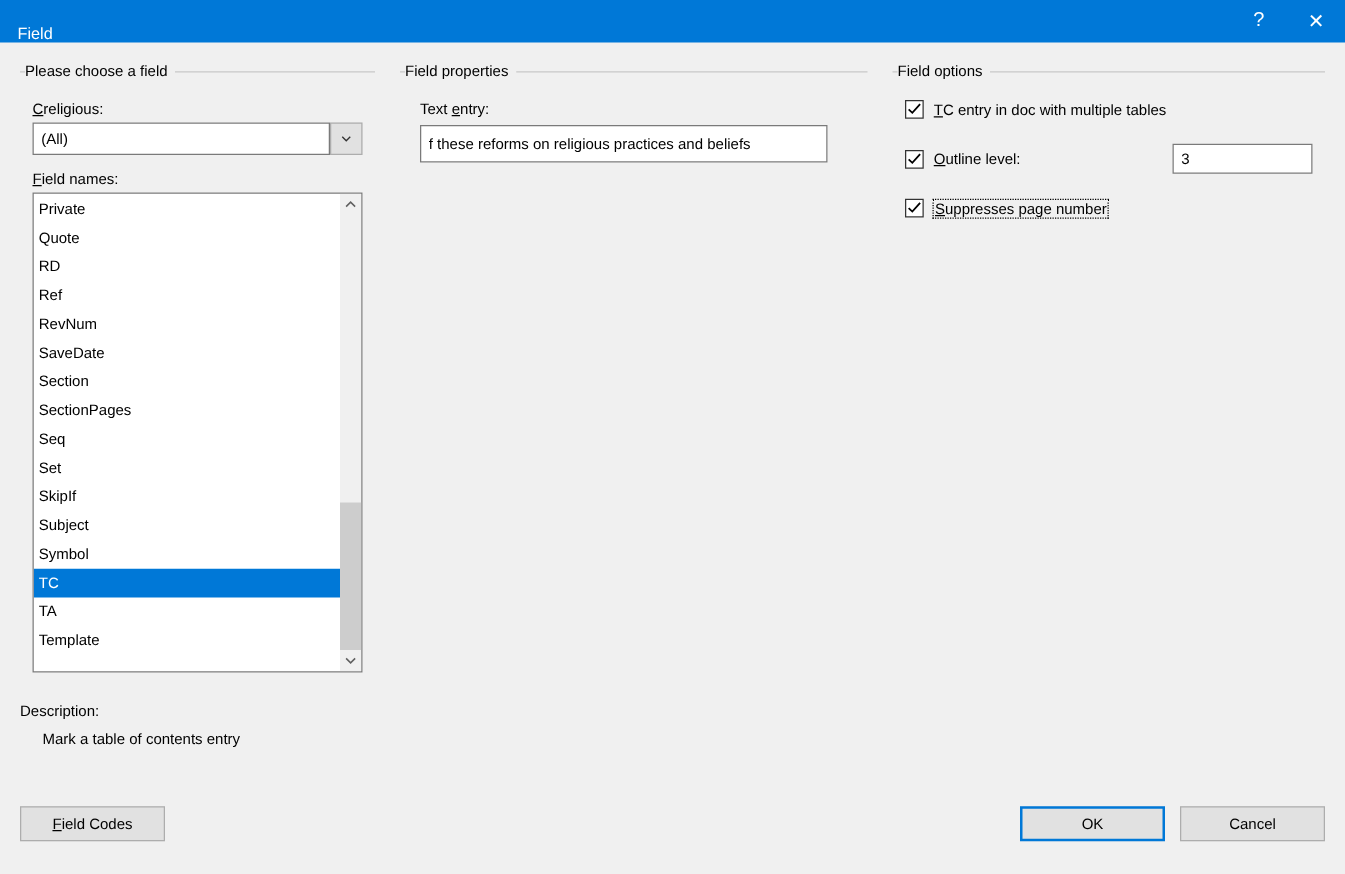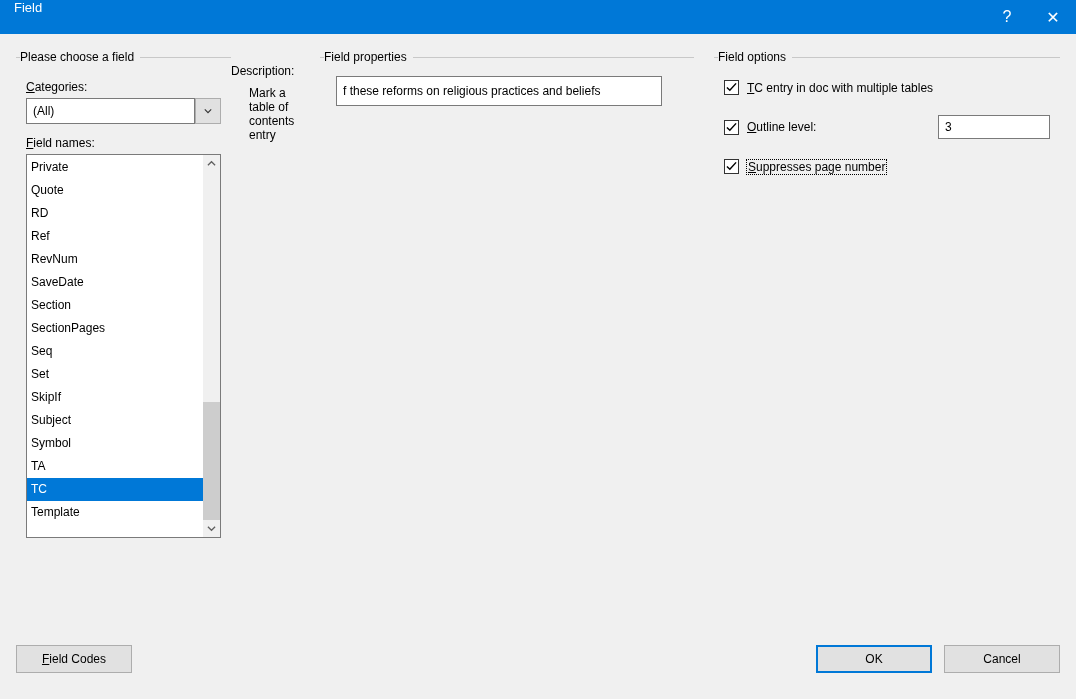--- a/index.html
+++ b/index.html
@@ -11,21 +11,21 @@
     color: #000;
     width: 1076px;
     height: 699px;
     overflow: hidden;
   }
   .titlebar {
     background: #0078d7;
     color: #fff;
     height: 34px;
     display: flex;
-    align-items: flex-start;
+    align-items: flex-end;
     padding: 0 0 0 14px;
     font-size: 13px;
   }
   .titlebar .title { flex: 1; }
   .titlebar .btn {
     width: 46px;
     height: 34px;
     display: flex;
     align-items: center;
     justify-content: center;
@@ -45,21 +45,21 @@
     padding: 10px 10px 10px 10px;
     position: relative;
   }
   fieldset.group > legend {
     padding: 0 6px 0 0;
     font-size: 12px;
     color: #000;
     background: #f0f0f0;
     margin-left: -6px;
   }
-  .col-left   { width: 284px; display:flex; flex-direction:row; }
+  .col-left   { width: 284px; display:flex; flex-direction:column; }
   .col-mid    { width: 374px; }
   .col-right  { flex: 1; }
 
   .label { margin: 6px 0 4px 0; }
   .underline { text-decoration: underline; }
 
   .select-wrap {
     display: flex;
   }
   .select-input {
@@ -192,21 +192,21 @@
   <div class="btn">✕</div>
 </div>
 
 <div class="content">
 
   <div class="col-left">
     <fieldset class="group" style="flex:0 0 auto;">
       <legend>Please choose a field</legend>
 
       <div class="label">
-        <span class="underline">C</span><span>ategories:</span>
+        <span class="underline">C</span><span>religious:</span>
       </div>
       <div class="select-wrap">
         <input class="select-input" readonly="" value="(All)" style="">
         <div class="select-btn">
           <svg class="chev" viewBox="0 0 10 10">
               <path d="M1 3 L5 7 L9 3" fill="none" stroke="#333" stroke-width="1.4"></path>
             </svg>
         </div>
       </div>
 
@@ -221,22 +221,22 @@
             <div class="list-item">Ref</div>
             <div class="list-item">RevNum</div>
             <div class="list-item">SaveDate</div>
             <div class="list-item">Section</div>
             <div class="list-item">SectionPages</div>
             <div class="list-item">Seq</div>
             <div class="list-item">Set</div>
             <div class="list-item">SkipIf</div>
             <div class="list-item">Subject</div>
             <div class="list-item">Symbol</div>
+            <div class="list-item selected">TC</div>
             <div class="list-item">TA</div>
-            <div class="list-item selected">TC</div>
             <div class="list-item">Template</div>
           </div>
         <div class="sb">
           <div class="sb-btn">
             <svg width="9" height="9" viewBox="0 0 10 10">
                 <path d="M1 7 L5 3 L9 7" fill="none" stroke="#606060" stroke-width="1.4"></path>
               </svg>
           </div>
           <div class="sb-track">
             <div class="sb-thumb" style="top:66%; height:34%;"></div>
@@ -252,20 +252,23 @@
 
     <div class="desc-block">
       <div>Description:</div>
       <div class="desc-text">Mark a table of contents entry</div>
     </div>
   </div>
 
   <div class="col-mid">
     <fieldset class="group">
       <legend>Field properties</legend>
+      <div class="label" style="margin-left:6px">
+        <span>Text </span><span class="underline">e</span><span>ntry:</span>
+      </div>
       <input class="textinput" style="margin-left: 6px;" value="f these reforms on religious practices and beliefs">
     </fieldset>
   </div>
 
   <div class="col-right">
     <fieldset class="group">
       <legend>Field options</legend>
 
       <div class="opt-row">
         <div class="chk">

